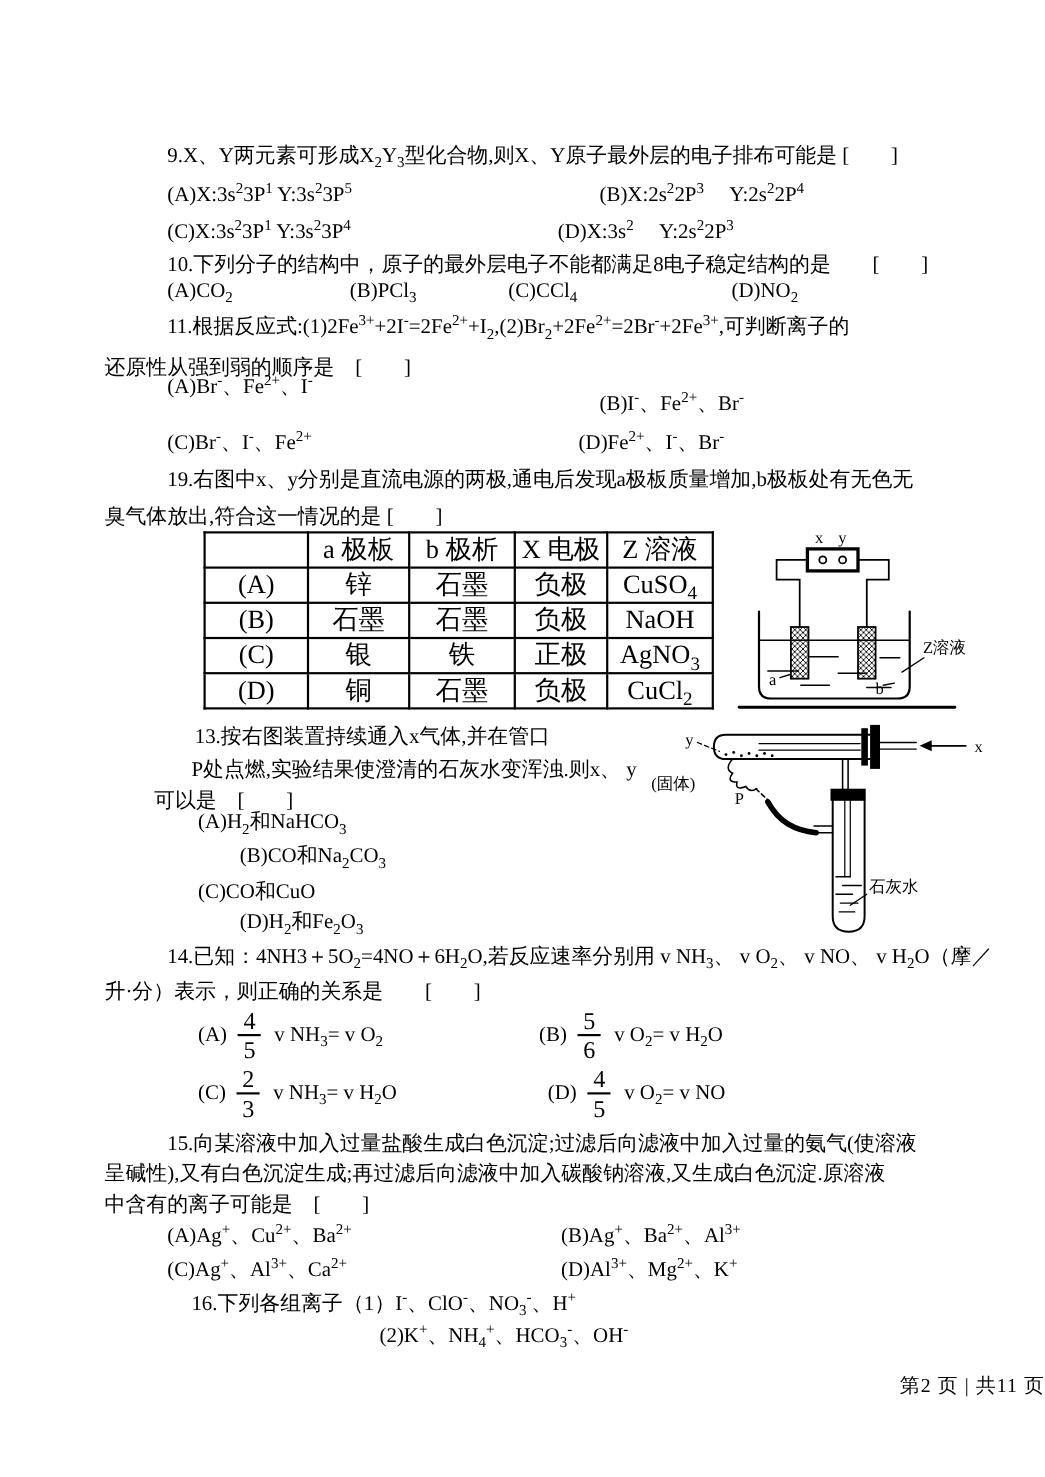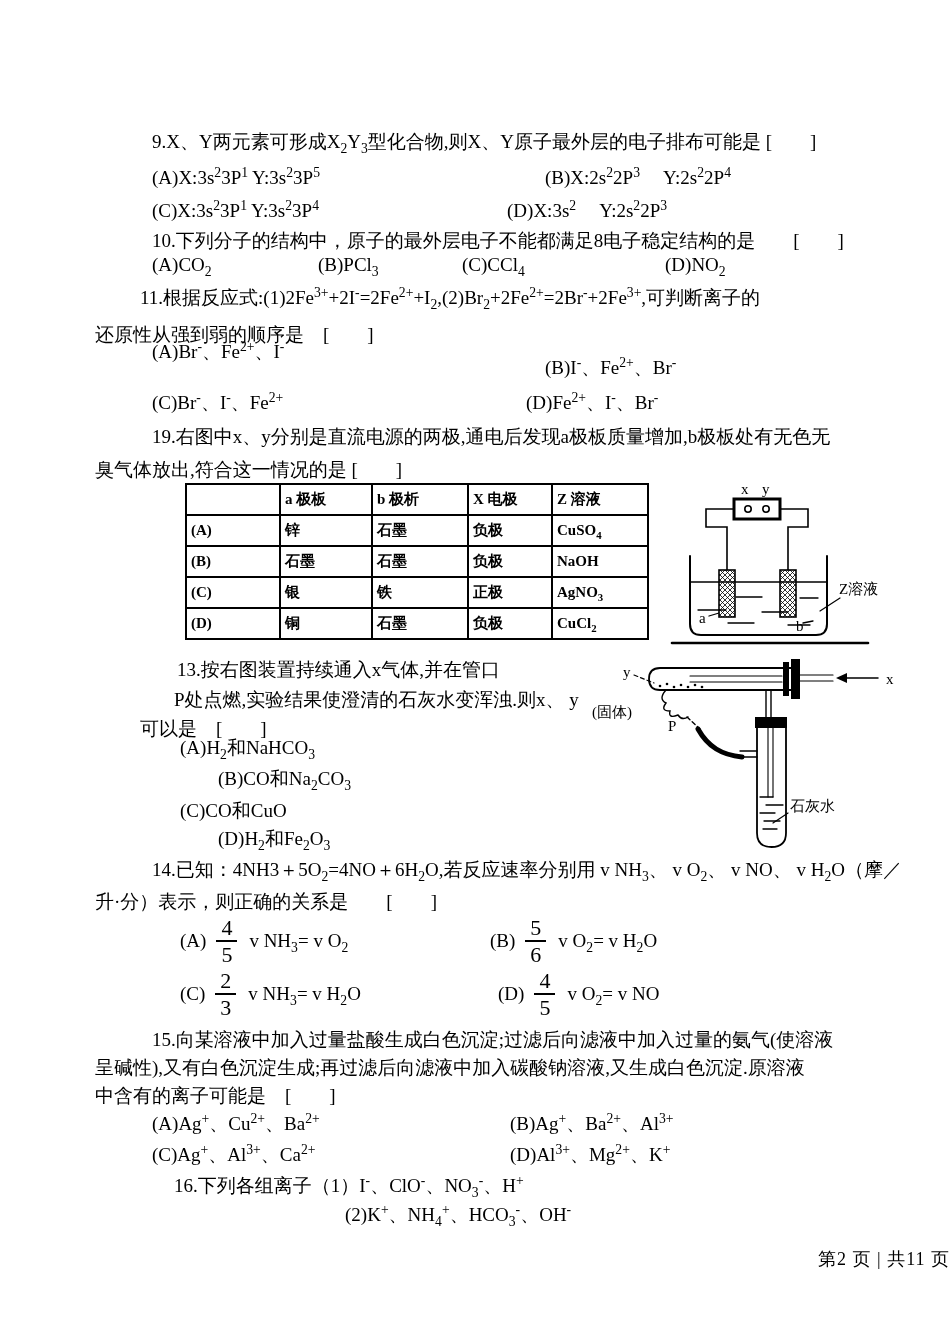--- a/index.html
+++ b/index.html
@@ -11,21 +11,21 @@
     overflow:hidden;
   }
   .abs{position:absolute;white-space:nowrap;}
   sup{font-size:.72em;line-height:0;vertical-align:super;}
   sub{font-size:.72em;line-height:0;vertical-align:sub;}
 
   
   table.etable{
     position:absolute;left:185px;top:483px;
     border-collapse:collapse;table-layout:fixed;
-    text-align:left;font-size:15px;font-weight:bold;
+    text-align:center;font-size:24px;font-weight:normal;
   }
   table.etable td{border:2px solid #000;height:29px;padding:0 4px;overflow:hidden;}
 
   
   .fline{position:absolute;display:flex;align-items:center;height:52px;white-space:nowrap;}
   .fline .olabel{margin-right:10px;}
   .frac{display:inline-flex;flex-direction:column;align-items:center;
         font-size:22px;line-height:1.05;margin-right:12px;}
   .frac .num{padding:0 5px 1px 5px;border-bottom:2px solid #000;}
   .frac .den{padding:1px 5px 0 5px;}
@@ -43,21 +43,21 @@
   <div class="abs" style="left:545px;top:166px">(B)X:2s<sup>2</sup>2P<sup>3</sup>　 Y:2s<sup>2</sup>2P<sup>4</sup></div>
   <div class="abs" style="left:152px;top:199px">(C)X:3s<sup>2</sup>3P<sup>1</sup> Y:3s<sup>2</sup>3P<sup>4</sup></div>
   <div class="abs" style="left:507px;top:199px">(D)X:3s<sup>2</sup>　 Y:2s<sup>2</sup>2P<sup>3</sup></div>
 
   <div class="abs" style="left:152px;top:229px">10.下列分子的结构中，原子的最外层电子不能都满足8电子稳定结构的是　　[　　]</div>
   <div class="abs" style="left:152px;top:253px">(A)CO<sub>2</sub></div>
   <div class="abs" style="left:318px;top:253px">(B)PCl<sub>3</sub></div>
   <div class="abs" style="left:462px;top:253px">(C)CCl<sub>4</sub></div>
   <div class="abs" style="left:665px;top:253px">(D)NO<sub>2</sub></div>
 
-  <div class="abs" style="left:140px;top:286px">11.根据反应式:(1)2Fe<sup>3+</sup>+2I<sup>-</sup>=2Fe<sup>2+</sup>+I<sub>2</sub>,(2)Br<sub>2</sub>+2Fe<sup>2+</sup>=2Br<sup>-</sup>+2Fe<sup>3+</sup>,可判断离子的</div>
+  <div class="abs" style="left:152px;top:286px">11.根据反应式:(1)2Fe<sup>3+</sup>+2I<sup>-</sup>=2Fe<sup>2+</sup>+I<sub>2</sub>,(2)Br<sub>2</sub>+2Fe<sup>2+</sup>=2Br<sup>-</sup>+2Fe<sup>3+</sup>,可判断离子的</div>
   <div class="abs" style="left:95px;top:323px">还原性从强到弱的顺序是　[　　]</div>
   <div class="abs" style="left:152px;top:340px">(A)Br<sup>-</sup>、Fe<sup>2+</sup>、I<sup>-</sup></div>
   <div class="abs" style="left:545px;top:356px">(B)I<sup>-</sup>、Fe<sup>2+</sup>、Br<sup>-</sup></div>
   <div class="abs" style="left:152px;top:391px">(C)Br<sup>-</sup>、I<sup>-</sup>、Fe<sup>2+</sup></div>
   <div class="abs" style="left:526px;top:391px">(D)Fe<sup>2+</sup>、I<sup>-</sup>、Br<sup>-</sup></div>
 
   <div class="abs" style="left:152px;top:425px">19.右图中x、y分别是直流电源的两极,通电后发现a极板质量增加,b极板处有无色无</div>
   <div class="abs" style="left:95px;top:458px">臭气体放出,符合这一情况的是 [　　]</div>
 
   <table class="etable">

